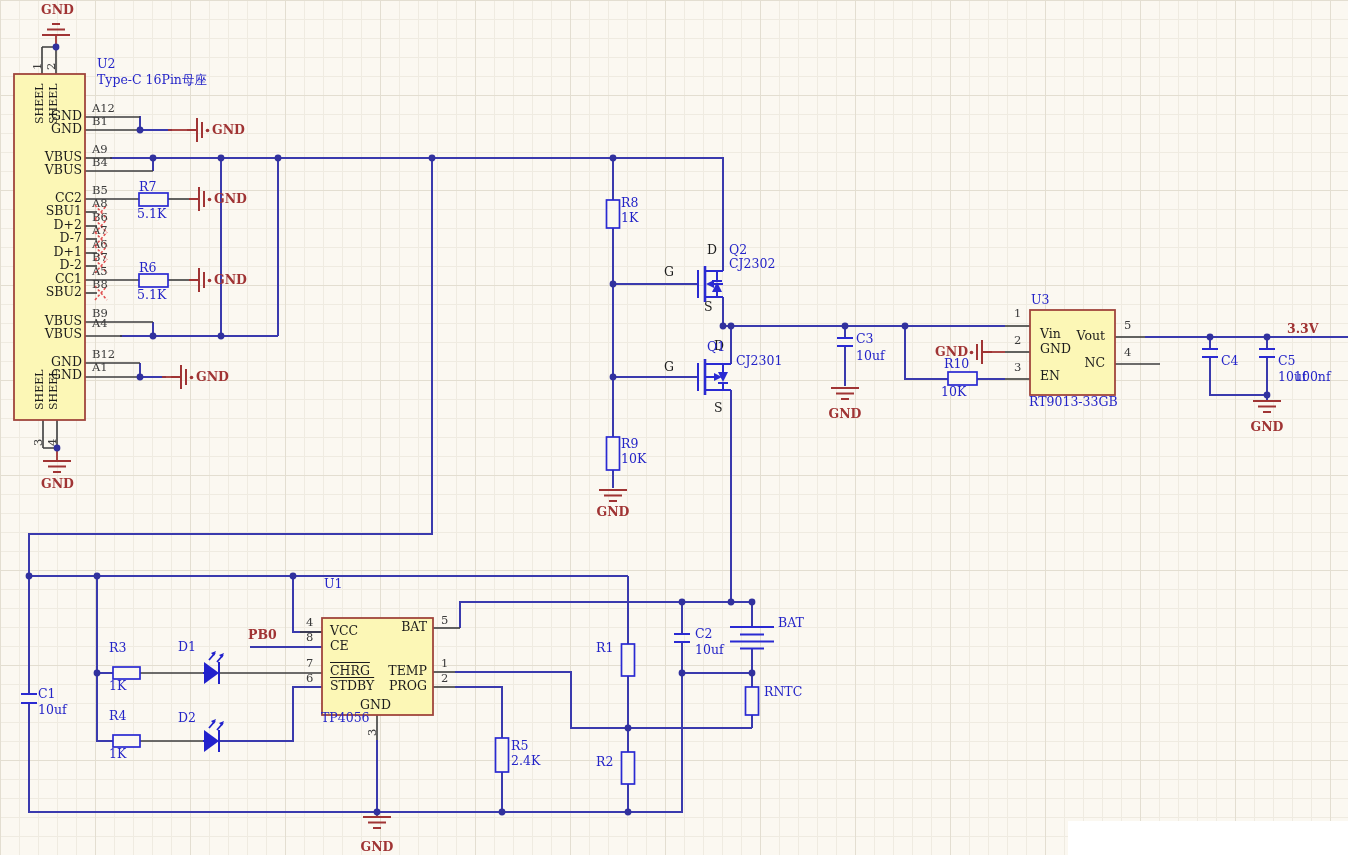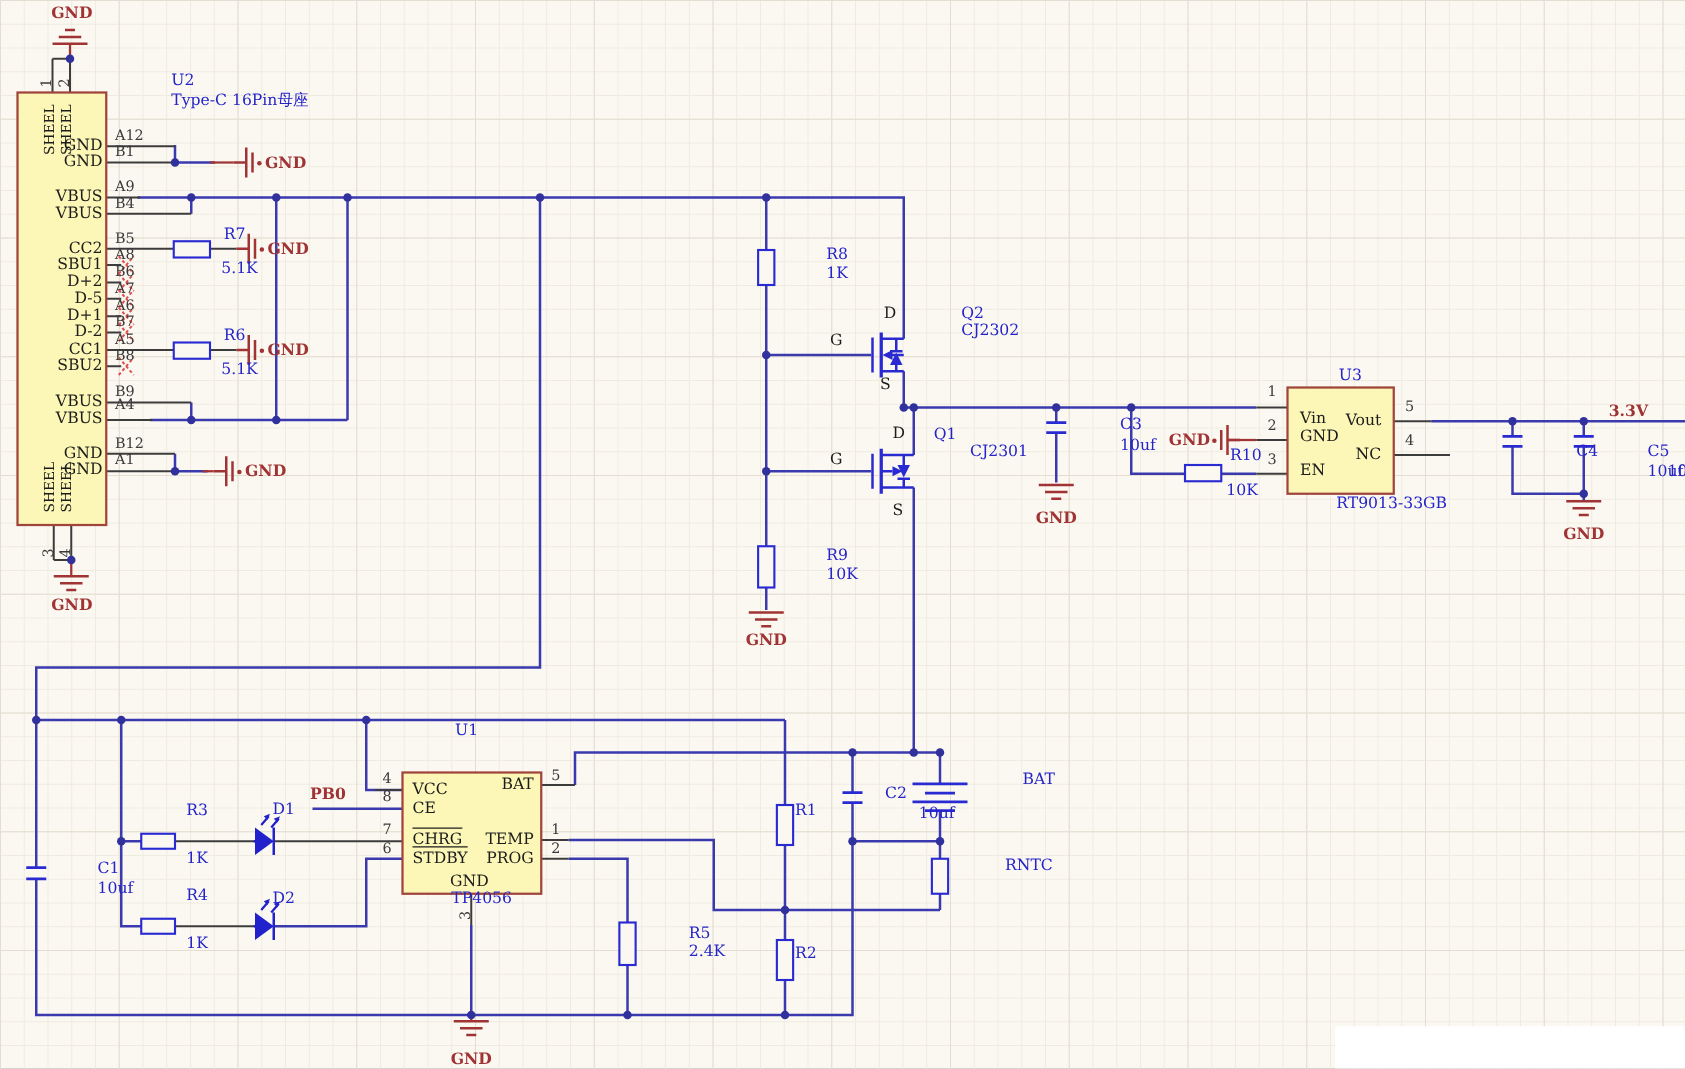--- a/index.html
+++ b/index.html
@@ -7,21 +7,21 @@
     background-color:#fbf8f1;
     background-image:
       linear-gradient(#e3ded1 1px, transparent 1px),
       linear-gradient(90deg,#e3ded1 1px, transparent 1px),
       linear-gradient(#efebe1 1px, transparent 1px),
       linear-gradient(90deg,#efebe1 1px, transparent 1px);
     background-size:95px 95px,95px 95px,19px 19px,19px 19px;
     font-family:"DejaVu Serif", serif;}
   svg.gfx{position:absolute;left:0;top:0;}
   .t{position:absolute;font-size:12.5px;color:#1c1c1c;white-space:nowrap;line-height:1.05;}
-  .b{color:#2424c8;padding-left:40px;}
+  .b{color:#2424c8;}
   .r{color:#a03434;font-weight:600;}
   .g{font-size:11.5px;color:#3a3a3a;}
   .ra{text-align:right;}
   .c{text-align:center;}
   .ovl{text-decoration:overline;}
   .vt{transform-origin:0 0;transform:rotate(-90deg);}
   .whitepatch{position:absolute;left:1068px;top:821px;width:280px;height:34px;background:#ffffff;}
 </style>
 </head>
 <body>
@@ -256,21 +256,21 @@
 <span class="t b" style="left:97px;top:57px">U2</span>
 <span class="t b" style="left:97px;top:73px">Type-C 16Pin母座</span>
 
 <span class="t ra" style="left:18px;top:109px;width:64px">GND</span>
 <span class="t ra" style="left:18px;top:122px;width:64px">GND</span>
 <span class="t ra" style="left:18px;top:150px;width:64px">VBUS</span>
 <span class="t ra" style="left:18px;top:163px;width:64px">VBUS</span>
 <span class="t ra" style="left:18px;top:191px;width:64px">CC2</span>
 <span class="t ra" style="left:18px;top:204px;width:64px">SBU1</span>
 <span class="t ra" style="left:18px;top:218px;width:64px">D+2</span>
-<span class="t ra" style="left:18px;top:231px;width:64px">D-5</span>
+<span class="t ra" style="left:18px;top:231px;width:64px">D-7</span>
 <span class="t ra" style="left:18px;top:245px;width:64px">D+1</span>
 <span class="t ra" style="left:18px;top:258px;width:64px">D-2</span>
 <span class="t ra" style="left:18px;top:272px;width:64px">CC1</span>
 <span class="t ra" style="left:18px;top:285px;width:64px">SBU2</span>
 <span class="t ra" style="left:18px;top:314px;width:64px">VBUS</span>
 <span class="t ra" style="left:18px;top:327px;width:64px">VBUS</span>
 <span class="t ra" style="left:18px;top:355px;width:64px">GND</span>
 <span class="t ra" style="left:18px;top:368px;width:64px">GND</span>
 
 <span class="t g" style="left:92px;top:102px">A12</span>
@@ -328,21 +328,21 @@
 <span class="t b" style="left:109px;top:641px">R3</span>
 <span class="t b" style="left:109px;top:679px">1K</span>
 <span class="t b" style="left:109px;top:709px">R4</span>
 <span class="t b" style="left:109px;top:747px">1K</span>
 <span class="t b" style="left:511px;top:739px">R5</span>
 <span class="t b" style="left:511px;top:754px">2.4K</span>
 <span class="t b" style="left:764px;top:685px">RNTC</span>
 
 <span class="t b" style="left:38px;top:687px">C1</span>
 <span class="t b" style="left:38px;top:703px">10uf</span>
-<span class="t b" style="left:668px;top:627px">C2</span>
+<span class="t b" style="left:695px;top:627px">C2</span>
 <span class="t b" style="left:695px;top:643px">10uf</span>
 <span class="t b" style="left:856px;top:332px">C3</span>
 <span class="t b" style="left:856px;top:349px">10uf</span>
 <span class="t b" style="left:1221px;top:354px">C4</span>
 <span class="t b" style="left:1294px;top:370px">100nf</span>
 <span class="t b" style="left:1278px;top:354px">C5</span>
 <span class="t b" style="left:1278px;top:370px">10uf</span>
 
 <span class="t b" style="left:778px;top:616px">BAT</span>
 <span class="t b" style="left:178px;top:640px">D1</span>

